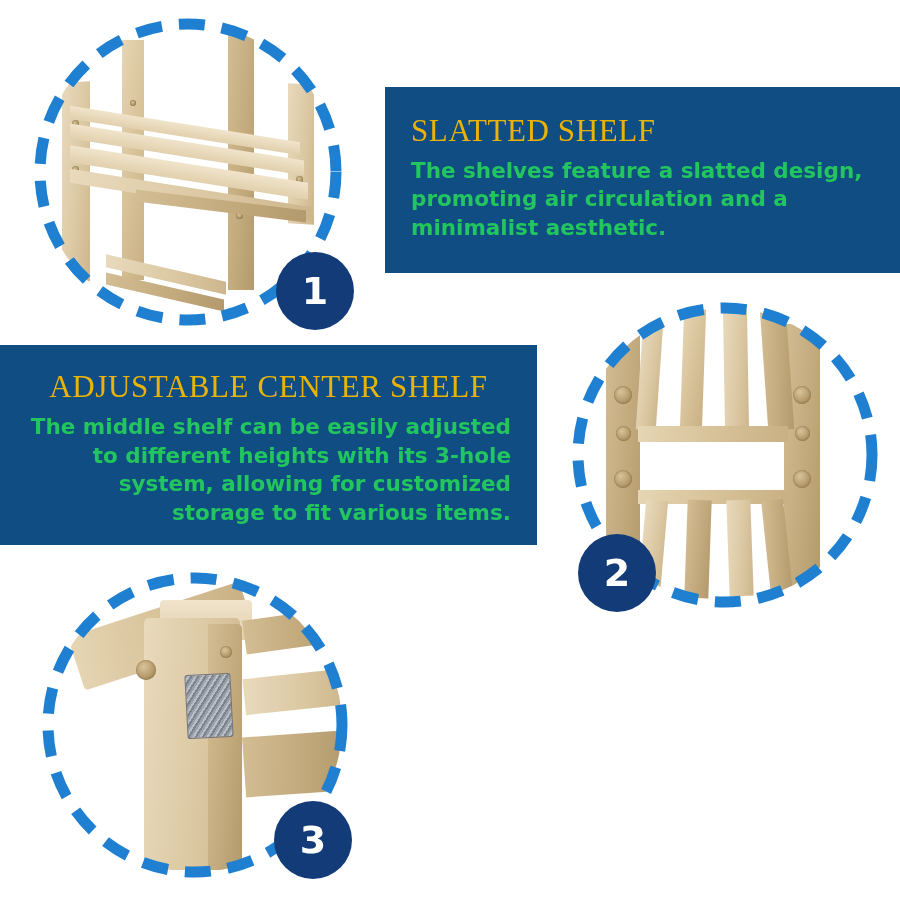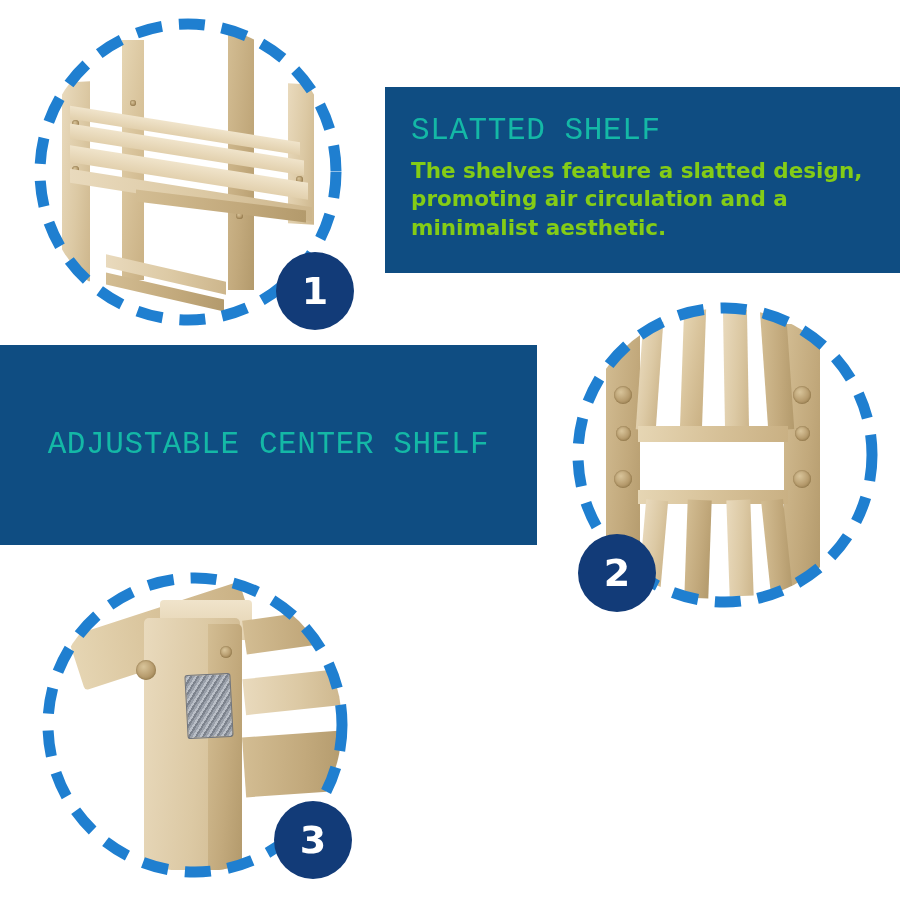--- a/index.html
+++ b/index.html
@@ -20,30 +20,30 @@
   .panel {
     position: absolute;
     background: #0f4d82;
     box-sizing: border-box;
     padding: 14px 26px 18px 26px;
     display: flex;
     flex-direction: column;
     justify-content: center;
   }
   .panel-title {
-    color: #14b8a6;
+    color: #eab308;
     font-size: 31px;
     font-weight: 400;
     letter-spacing: 0.6px;
     line-height: 1.15;
     margin: 0 0 8px 0;
-    font-family: Liberation Mono, monospace;
+    font-family: Liberation Serif, serif;
   }
   .panel-body {
-    color: #84cc16;
+    color: #22c55e;
     font-size: 21.5px;
     font-weight: bold;
     line-height: 1.34;
     margin: 0;
     font-family: "DejaVu Sans", sans-serif;
   }
 
   #panel-1 { left: 385px; top: 87px;  width: 515px; height: 186px; }
   #panel-2 { left: 0px;   top: 345px; width: 537px; height: 200px; text-align: right; align-items: flex-end; }
   #panel-3 { left: 385px; top: 665px; width: 515px; height: 193px; }
@@ -144,20 +144,21 @@
     <span>1</span>
   </div>
 
   <div class="panel" id="panel-1">
     <h2 class="panel-title">SLATTED SHELF</h2>
     <p class="panel-body">The shelves feature a slatted design, promoting air circulation and a minimalist aesthetic.</p>
   </div>
 
   <div class="panel" id="panel-2">
     <h2 class="panel-title">ADJUSTABLE CENTER SHELF</h2>
+    <p class="panel-body">The middle shelf can be easily adjusted to different heights with its 3-hole system, allowing for customized storage to fit various items.</p>
   </div>
 
   <div class="photo-wrap" style="left:566px; top:296px; width:318px; height:318px;">
 
     <div class="photo-clip" style="left:12px; top:12px; width:294px; height:294px;">
 
       <div class="wood w-d" style="left:28px; top:16px; width:34px; height:262px;"></div>
       <div class="wood w-d" style="left:206px; top:16px; width:36px; height:262px;"></div>
 
       <div class="screw" style="left:36px; top:78px; width:18px; height:18px;"></div>

